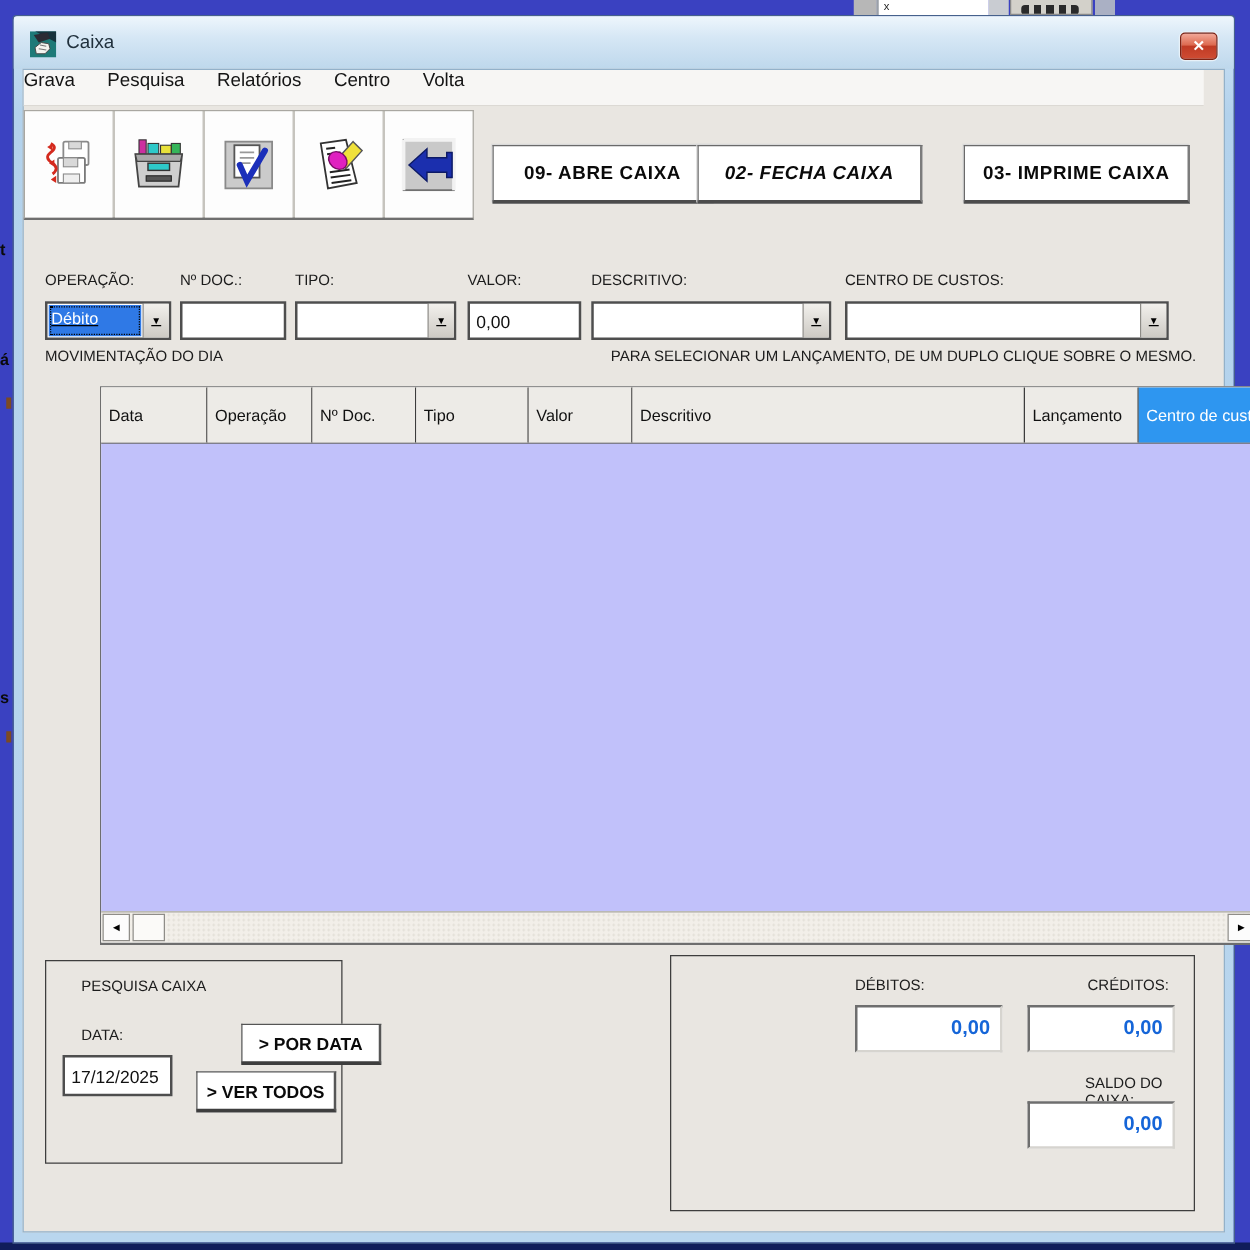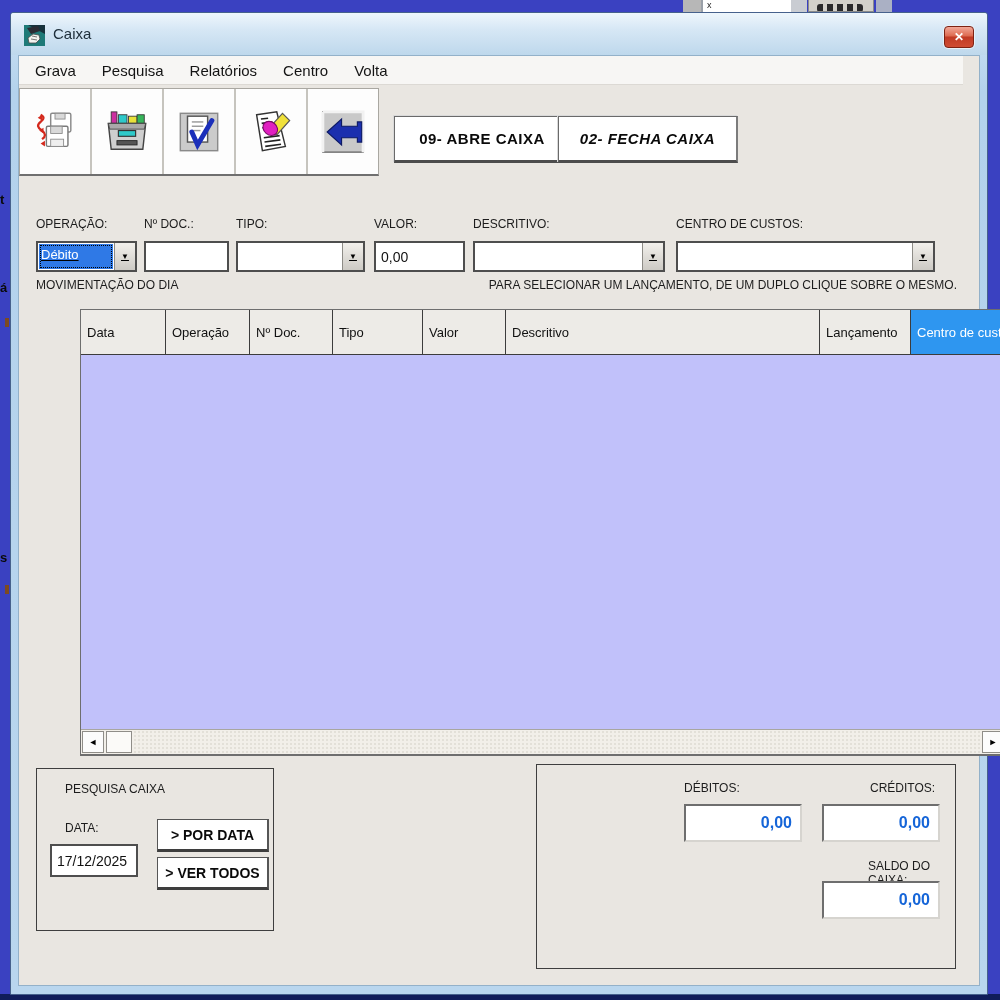--- a/index.html
+++ b/index.html
@@ -31,21 +31,21 @@
   .title-text { position:absolute; left:42px; top:12px; font-size:15px; color:#20303c; }
   .close-btn { position:absolute; right:13px; top:13px; width:30px; height:22px;
     background:linear-gradient(180deg,#f2a898 0%,#dd6a50 45%,#c03a24 50%,#cf4c33 100%);
     border:1px solid #7e2213; border-radius:4px; box-shadow:0 0 0 1px #e8f1f8;
     color:#fff; font-size:12px; font-weight:bold; text-align:center; line-height:20px; cursor:pointer; }
   .client { position:absolute; left:7px; right:7px; top:42px; bottom:8px; background:#e9e6e1;
     border:1px solid #93b1c9; }
 
   
   .menu-bar { position:absolute; left:0; top:0; right:16px; height:29px; background:#f7f6f4;
-    border-bottom:1px solid #dcd9d4; display:flex; align-items:center; padding-left:16px; gap:26px; }
+    border-bottom:1px solid #dcd9d4; display:flex; padding-left:0; gap:26px; }
   .menu-item { font-size:15px; color:#141414; cursor:pointer; }
 
   
   .toolbar { position:absolute; left:0; top:32px; display:flex; gap:2px; background:#c6c4be;
     border:1px solid #a9a7a1; border-bottom:2px solid #6f6f6f; }
   .tool-btn { width:70px; height:85px; background:#fdfdfd; display:flex; align-items:center; justify-content:center; cursor:pointer; }
   .tool-btn svg { width:46px; height:46px; }
 
   
   .action-btn { position:absolute; top:60px; height:47px; background:#fff;
@@ -202,20 +202,21 @@
           <rect x="2" y="2" width="28" height="28" fill="#c9c9c9" stroke="#707070"></rect>
           <path d="M2 2 L30 2 L30 30" fill="none" stroke="#f2f2f2" stroke-width="2"></path>
           <path d="M2 30 L2 2" fill="none" stroke="#f2f2f2" stroke-width="2"></path>
           <path d="M5 16 L15 7 L15 12 L26 12 L26 9 L29 9 L29 23 L26 23 L26 20 L15 20 L15 25 Z" fill="#1b2fae" stroke="#0d1a66" stroke-width="0.8"></path>
         </svg>
       </div>
     </div>
 
     <div class="action-btn ab1">09- ABRE CAIXA</div>
     <div class="action-btn ab2">02- FECHA CAIXA</div>
+    <div class="action-btn ab3">03- IMPRIME CAIXA</div>
 
     <span class="fld-label" style="left:17px;">OPERAÇÃO:</span>
     <span class="fld-label" style="left:125px;">Nº DOC.:</span>
     <span class="fld-label" style="left:217px;">TIPO:</span>
     <span class="fld-label" style="left:355px;">VALOR:</span>
     <span class="fld-label" style="left:454px;">DESCRITIVO:</span>
     <span class="fld-label" style="left:657px;">CENTRO DE CUSTOS:</span>
 
     <div class="ctl combo" style="left:17px; width:101px;">
       <div class="combo-view selected">Débito</div>
@@ -261,21 +262,21 @@
         <div class="sb-btn sb-right">►</div>
       </div>
     </div>
 
     <div class="groupbox gb-pesquisa">
       <span class="gb-label" style="left:28px; top:13px;">PESQUISA CAIXA</span>
       <span class="gb-label" style="left:28px; top:52px;">DATA:</span>
       <div class="date-input">
         <input class="text" value="17/12/2025" style="">
       </div>
-      <div class="small-btn" style="top:50px;">&gt; POR DATA</div>
+      <div class="small-btn" style="top:50px;margin-left:36px;">&gt; POR DATA</div>
       <div class="small-btn" style="top:88px;">&gt; VER TODOS</div>
     </div>
 
     <div class="groupbox gb-totais">
       <span class="gb-label" style="left:147px; top:16px;">DÉBITOS:</span>
       <span class="gb-label" style="left:333px; top:16px;">CRÉDITOS:</span>
       <div class="total-box" style="left:147px; top:39px;">0,00</div>
       <div class="total-box" style="left:285px; top:39px;">0,00</div>
       <span class="gb-label" style="left:331px; top:94px;">SALDO DO CAIXA:</span>
       <div class="total-box" style="left:285px; top:116px;">0,00</div>

